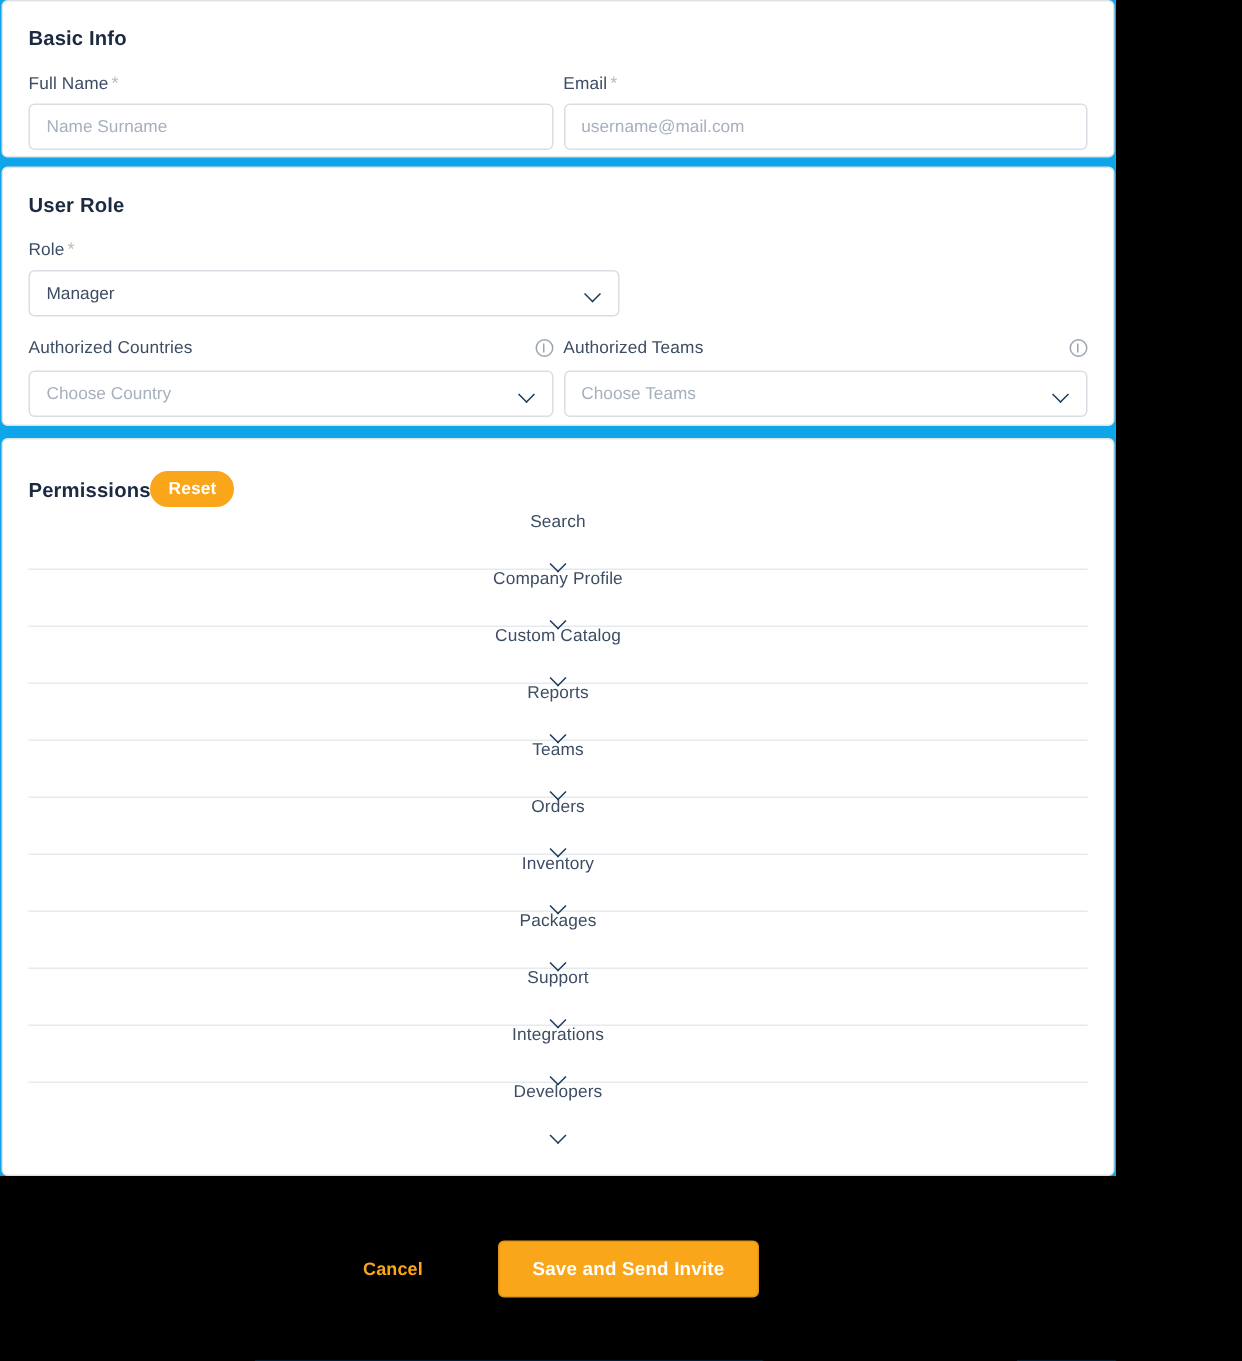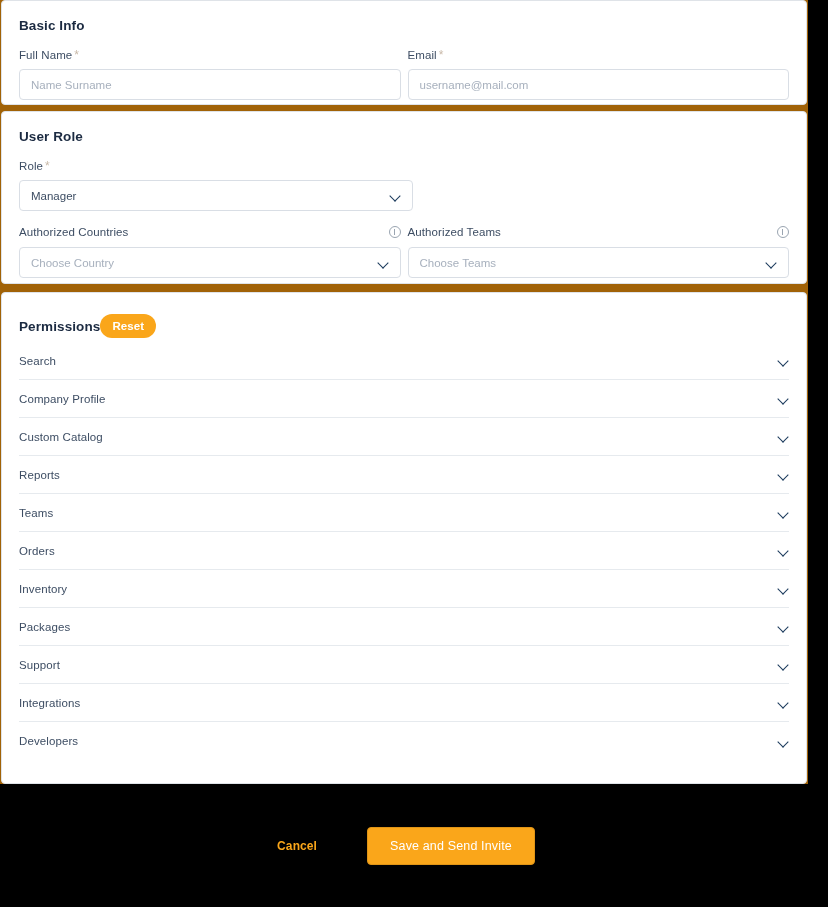--- a/index.html
+++ b/index.html
@@ -4,24 +4,24 @@
 <style>
   * { box-sizing: border-box; margin: 0; padding: 0; }
   html, body {
     width: 828px;
     height: 907px;
     background: #000000;
     font-family: "Liberation Sans", sans-serif;
     -webkit-font-smoothing: antialiased;
   }
   .page {
-    width: 808px;
+    width: 744px;
     height: 907px;
     position: relative;
-    background: #a16207;
+    background: #0ea5e9;
     display: flex;
     flex-direction: column;
   }
 
   
   .card {
     background: #ffffff;
     border: 1px solid #dfe3e8;
     border-radius: 4px;
     margin: 0 1px;
@@ -143,20 +143,21 @@
   }
 
   .perm-list { }
   .perm-row {
     height: 38px;
     display: flex;
     align-items: center;
     justify-content: space-between;
     border-bottom: 1px solid #e6eaee;
     cursor: pointer;
+    flex-direction: column;
   }
   .perm-row:last-child { border-bottom: none; }
   .perm-label {
     font-size: 11.5px;
     color: #3d4d63;
     letter-spacing: .1px;
   }
   .perm-spacer { height: 23px; }
 
   
@@ -177,21 +178,21 @@
     cursor: pointer;
     letter-spacing: .1px;
     padding: 6px 4px;
   }
   .save-btn {
     background: #faa61a;
     border: 1px solid #e09416;
     border-radius: 4px;
     color: #ffffff;
     font-size: 12.5px;
-    font-weight: 400;
+    font-weight: 700;
     padding: 11px 22px;
     cursor: pointer;
     letter-spacing: .15px;
   }
 </style>
 </head>
 <body>
 
 <div class="page">
 

